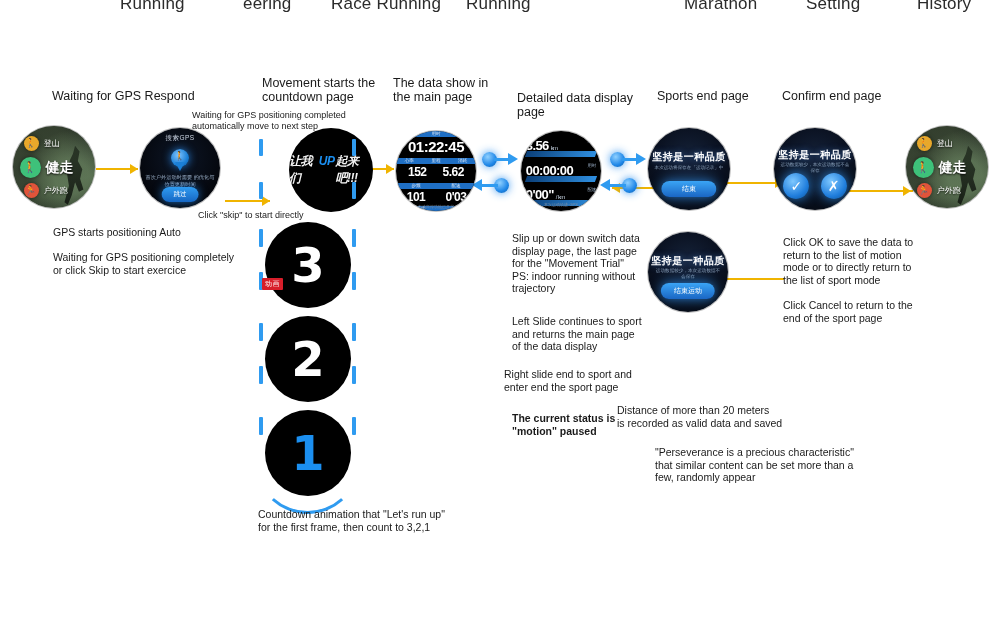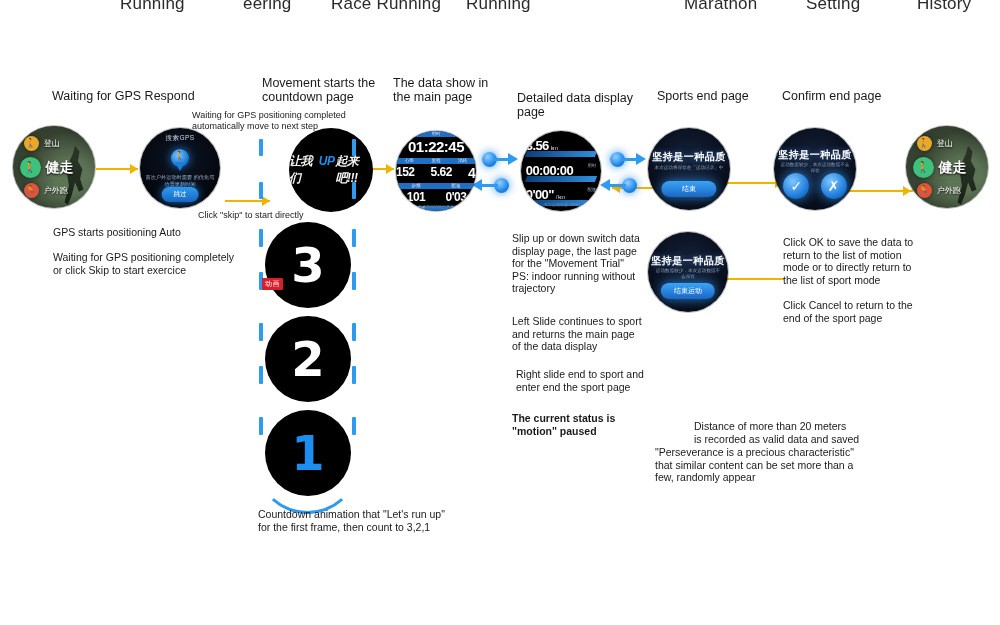--- a/index.html
+++ b/index.html
@@ -303,21 +303,21 @@
     <div class="face-data">
       <div class="dh">用时</div>
       <div style="text-align:center;padding:1px 0 2px;">
         <span class="dval" style="font-size:15px;">01:22:45</span>
       </div>
       <div class="drow">
         <div class="dcell dbar">心率</div>
         <div class="dcell dbar">里程</div>
         <div class="dcell dbar">消耗</div>
       </div>
-      <div class="drow" style="padding:1px 0 2px;gap:16px;">
+      <div class="drow" style="padding:1px 12px 2px;gap:16px;">
         <div class="dcell dval" style="font-size:12px;">152</div>
         <div class="dcell dval" style="font-size:12px;">5.62</div>
         <div class="dcell dval" style="font-size:14px;">452</div>
       </div>
       <div class="drow">
         <div class="dcell dbar">步频</div>
         <div class="dcell dbar">配速</div>
       </div>
       <div class="drow" style="padding:1px 0 2px;">
         <div class="dcell dval" style="font-size:12px;">101</div>
@@ -436,26 +436,26 @@
 for the first frame, then count to 3,2,1</div>
 
   <div class="note" style="left:512px;top:232px;width:150px;">Slip up or down switch data
 display page, the last page
 for the "Movement Trial"
  PS: indoor running without
 trajectory</div>
   <div class="note" style="left:512px;top:315px;width:150px;">Left Slide continues to sport
 and returns the main page
 of the data display</div>
-  <div class="note" style="left:516px;top:368px;width:150px;">Right slide end to sport and
+  <div class="note" style="left:504px;top:368px;width:150px;">Right slide end to sport and
 enter end the sport page</div>
   <div class="note" style="left:512px;top:412px;width:150px;font-weight:bold;">The current status is
  "motion" paused</div>
 
-  <div class="note" style="left:694px;top:404px;width:190px;margin-top:16px;">Distance of more than 20 meters
+  <div class="note" style="left:617px;top:404px;width:190px;">Distance of more than 20 meters
 is recorded as valid data and saved</div>
   <div class="note" style="left:655px;top:446px;width:220px;">"Perseverance is a precious characteristic"
 that similar content can be set more than a
 few, randomly appear</div>
 
   <div class="note" style="left:783px;top:236px;width:160px;">Click OK to save the data to
 return to the list of motion
 mode or to directly return to
 the list of sport mode</div>
   <div class="note" style="left:783px;top:299px;width:160px;">Click Cancel to return to the

